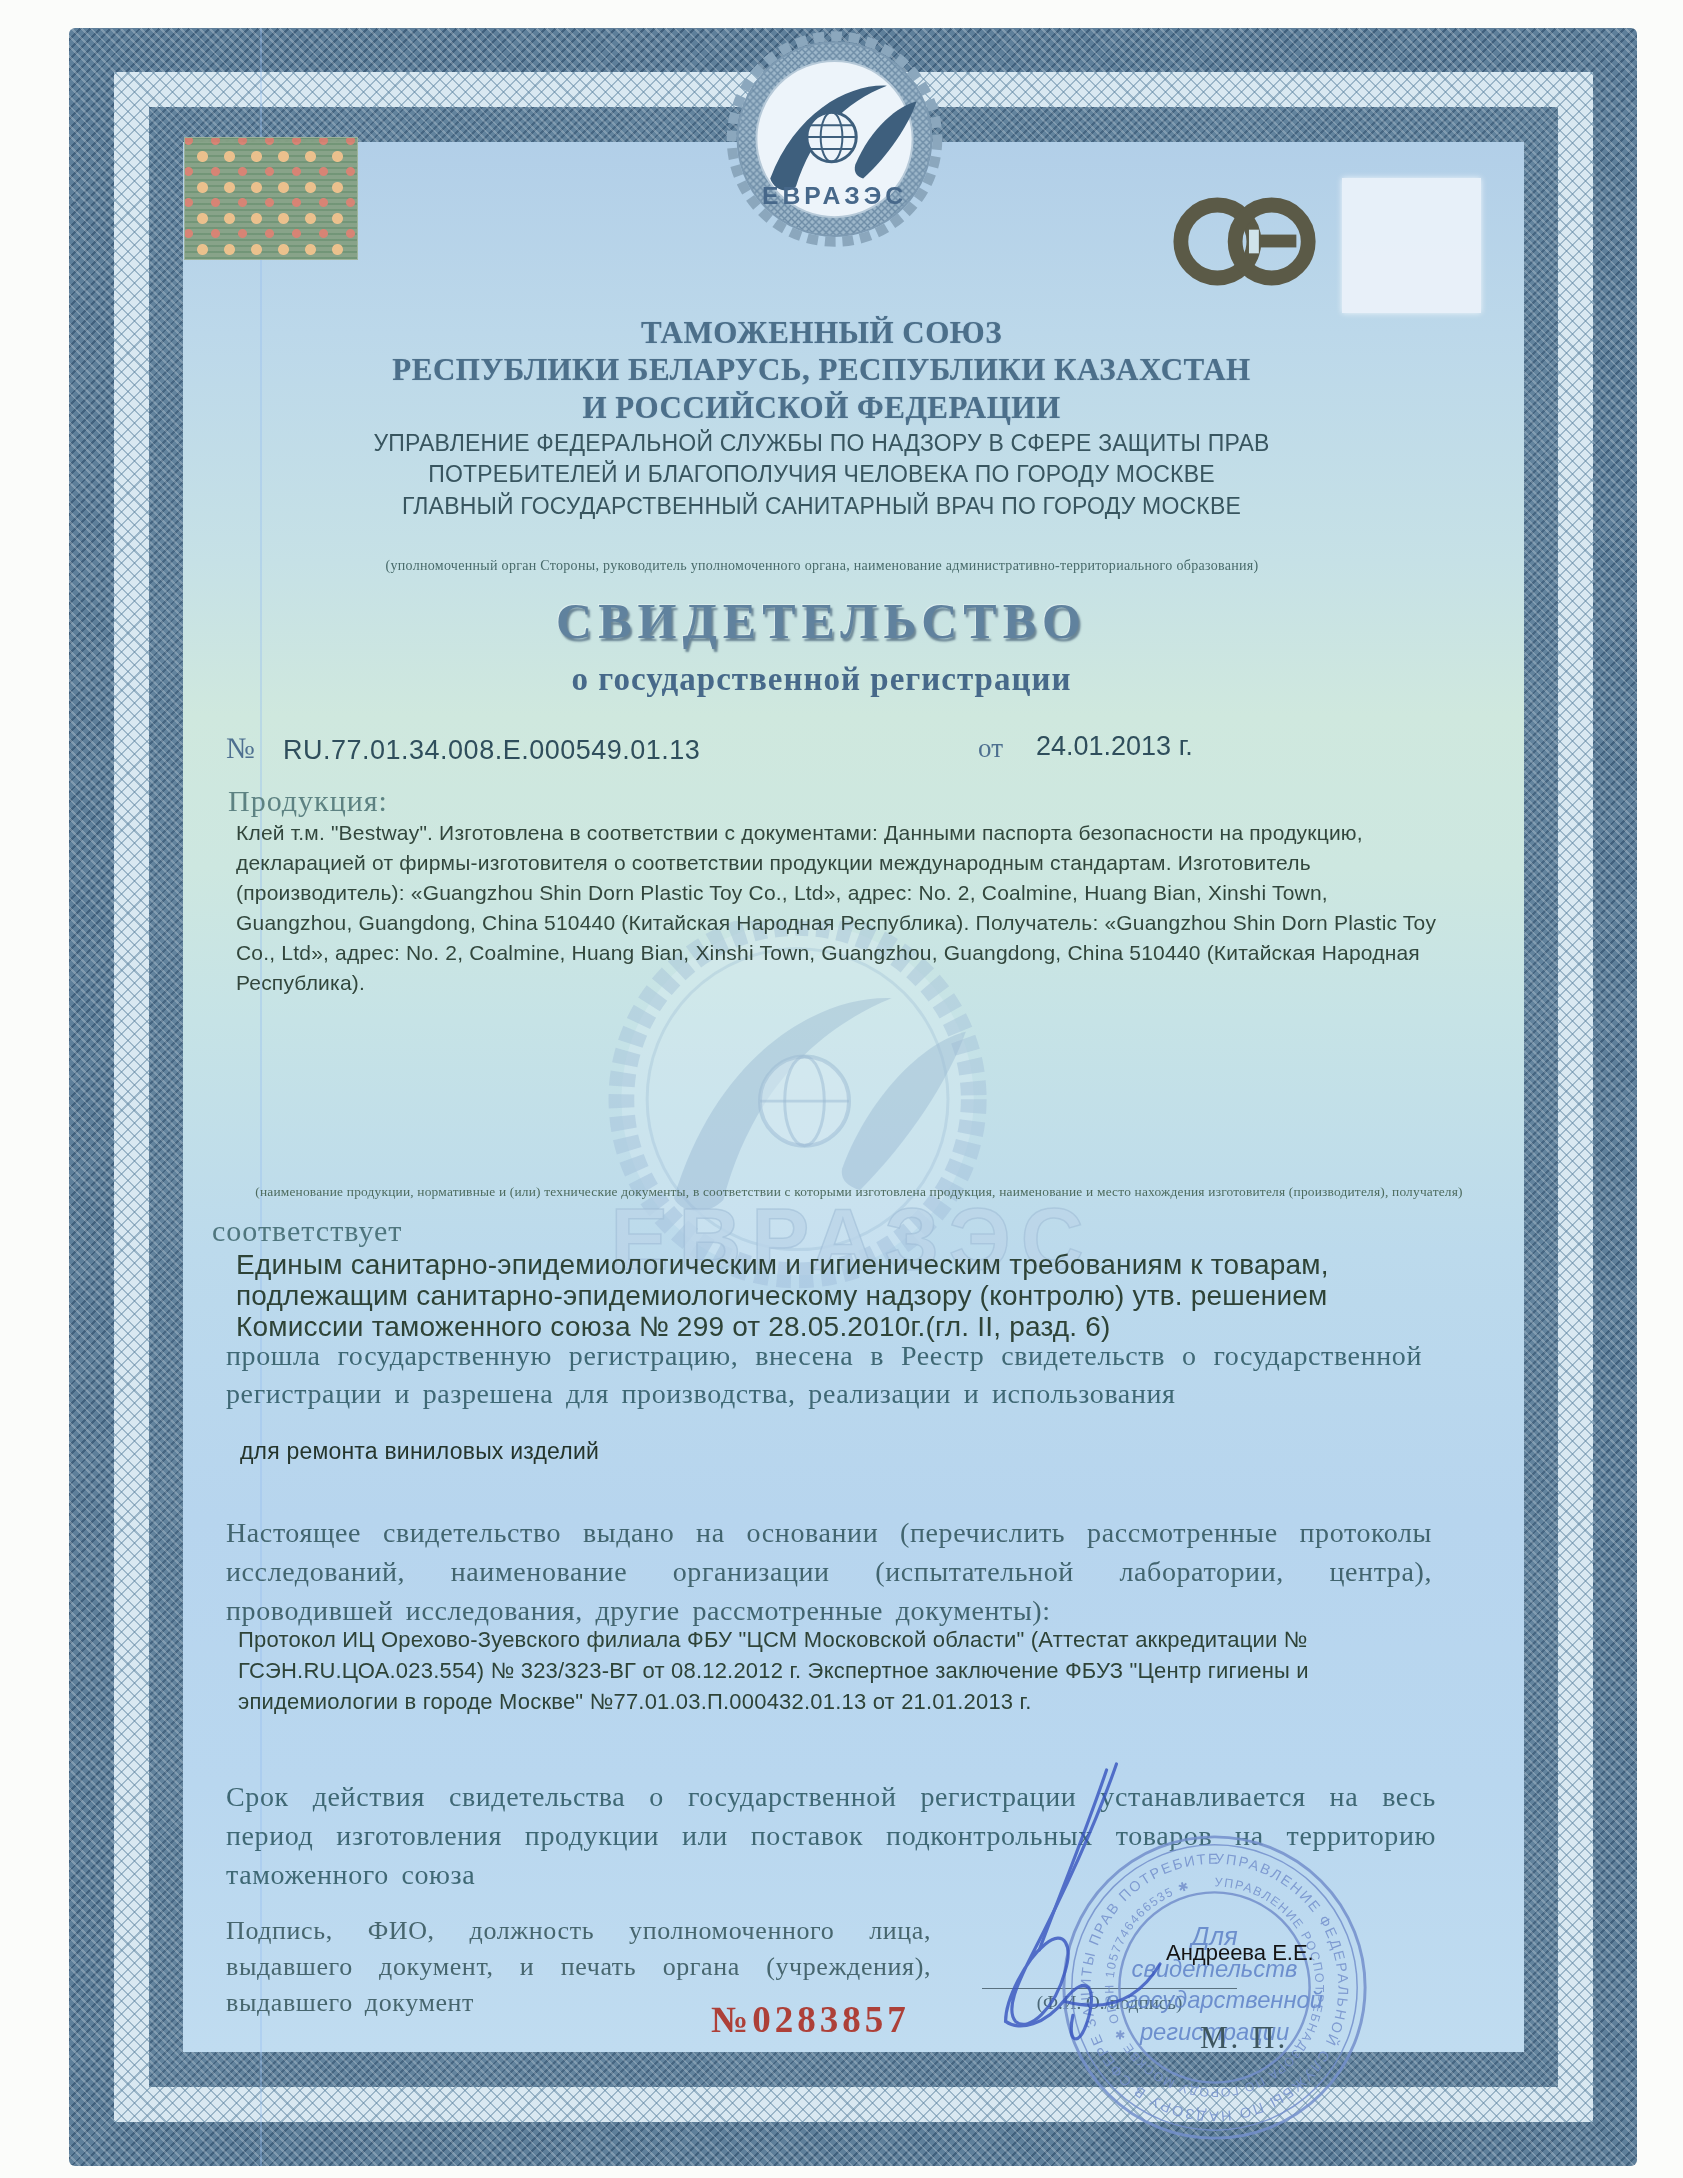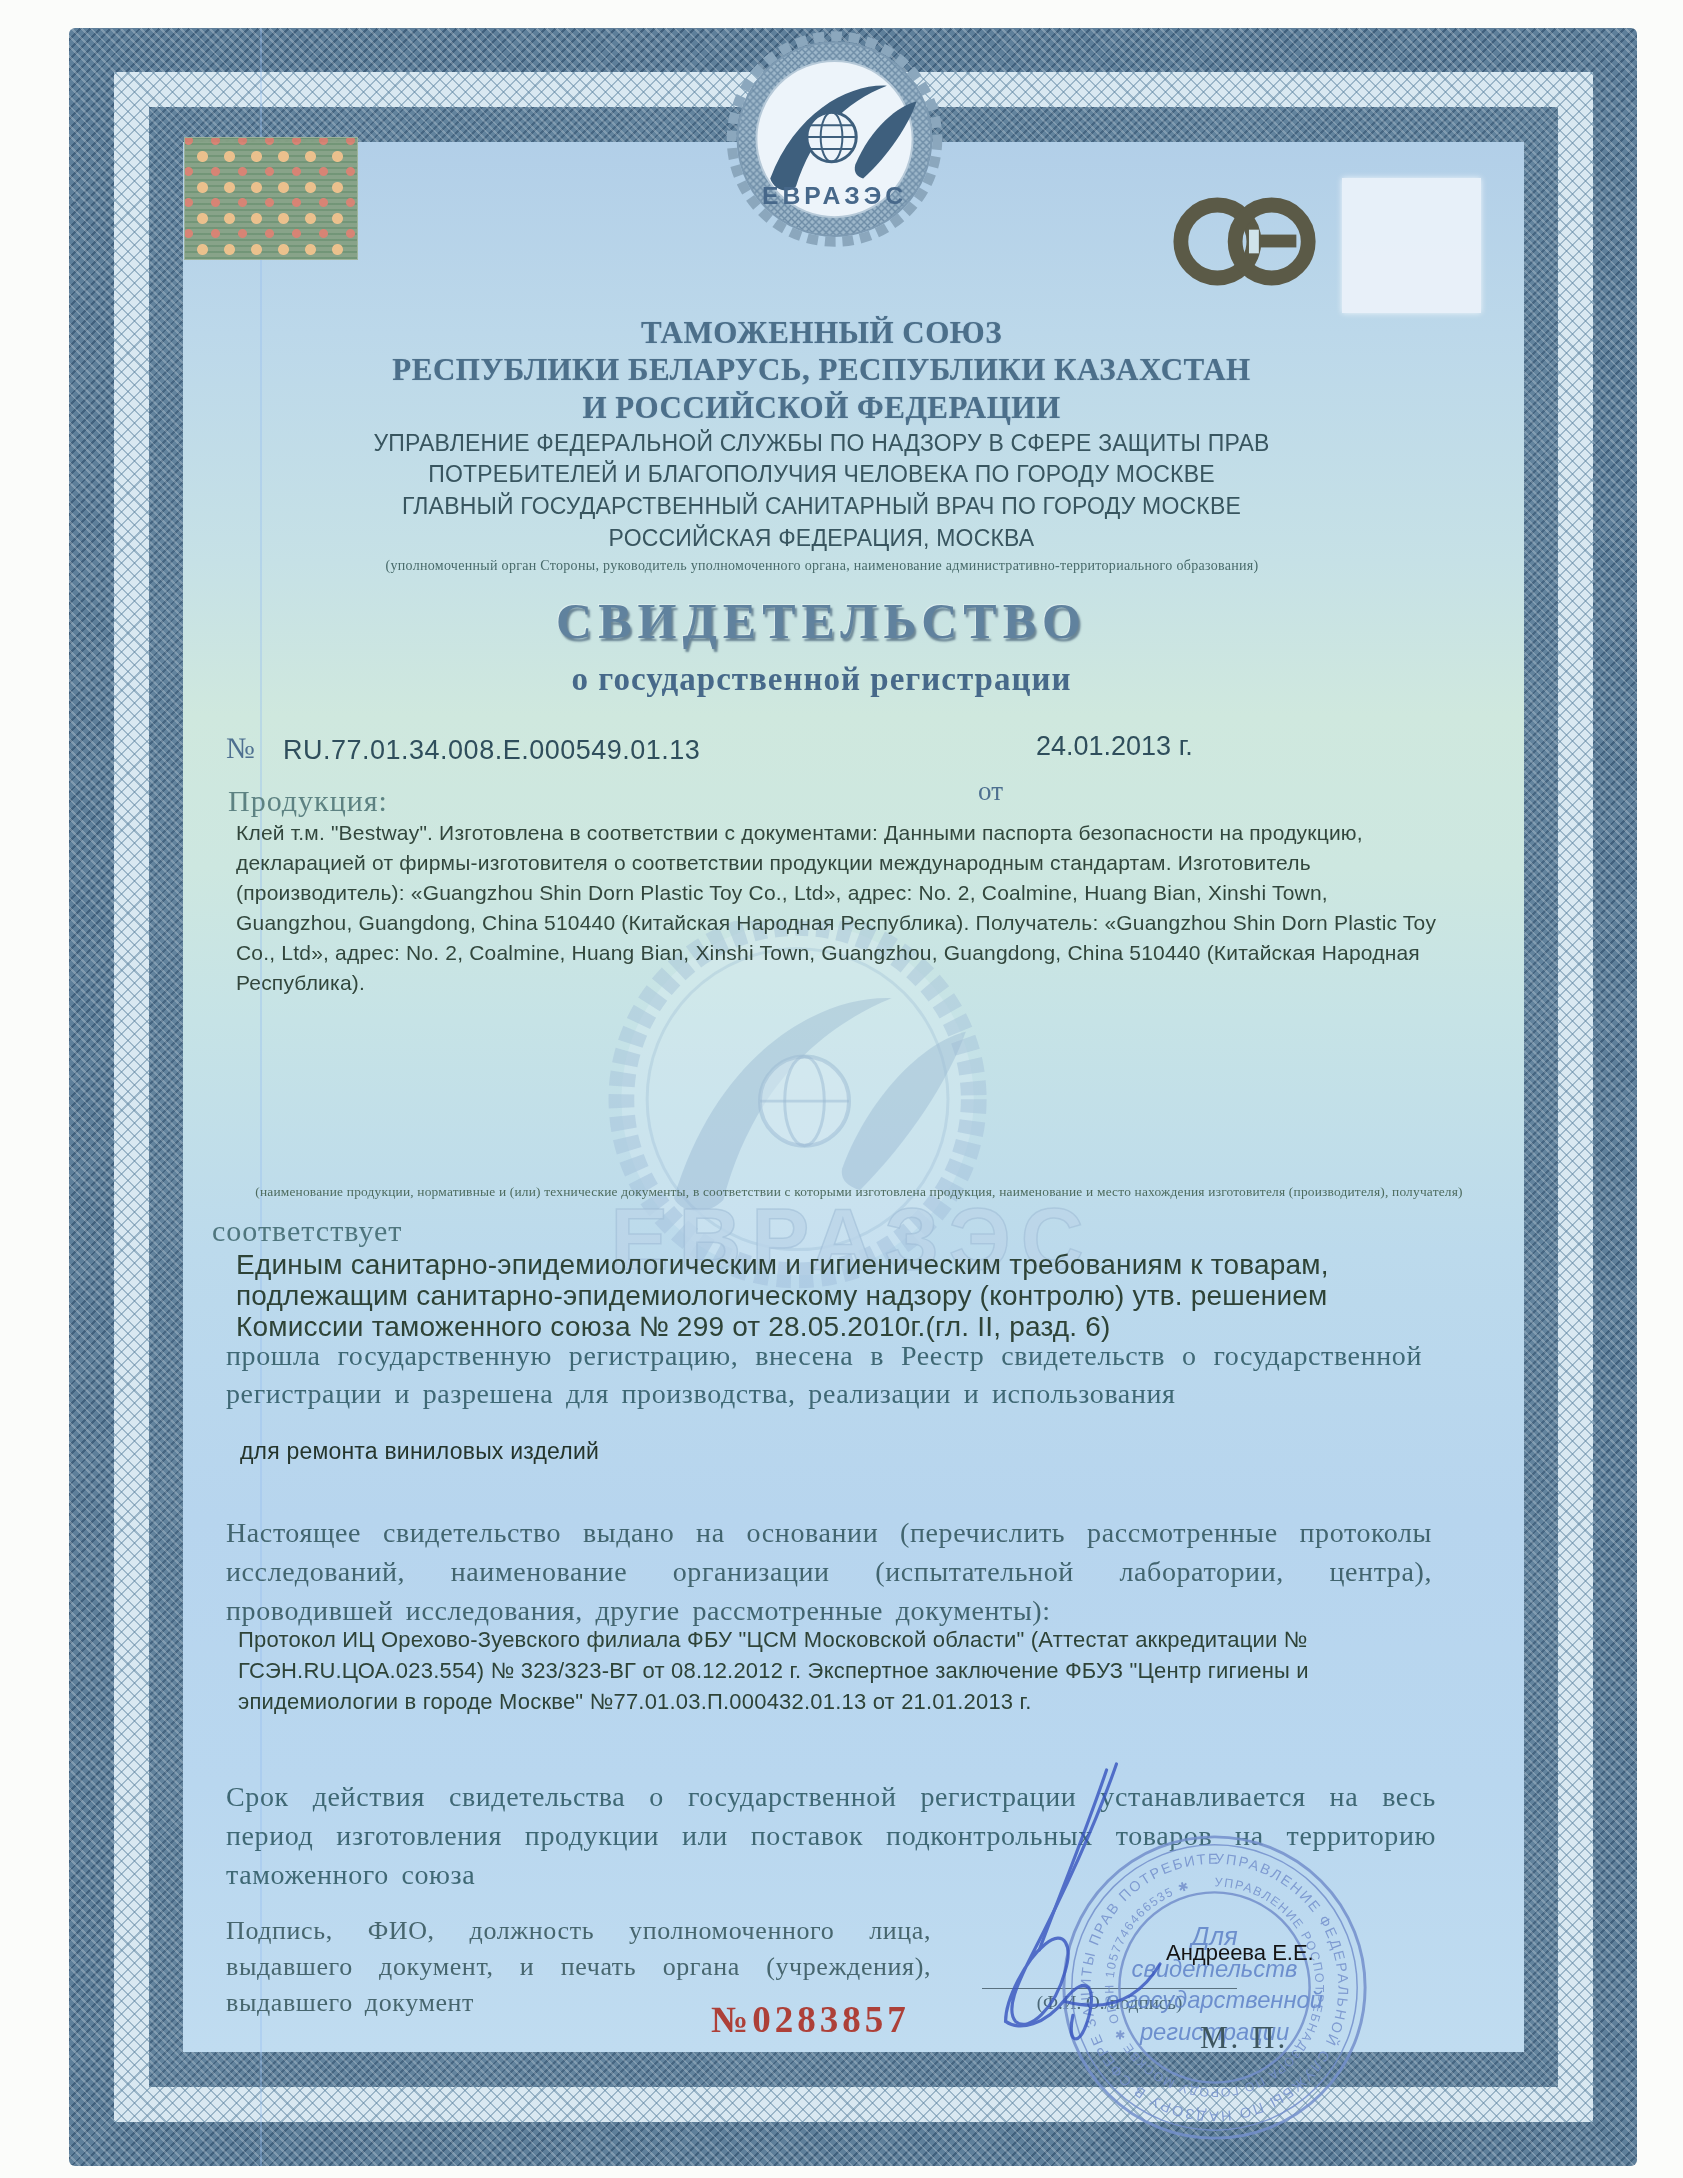--- a/index.html
+++ b/index.html
@@ -79,21 +79,21 @@
     font-weight:bold;font-size:50px;letter-spacing:6px;color:#60829e;
     text-shadow:2px 3px 2px rgba(28,54,84,.55), -1px -1px 0 rgba(255,255,255,.35);
   }
   .cert-subtitle{
     position:absolute;left:168px;top:661px;width:1307px;text-align:center;
     font-weight:bold;font-size:33px;color:#47698a;letter-spacing:1px;
   }
   .num-sign{position:absolute;left:226px;top:731px;font-size:30px;color:#4e7090;}
   .cert-number{position:absolute;left:283px;top:735px;
     font-family:"Liberation Sans", sans-serif;font-size:27px;color:#2f4e5c;letter-spacing:0.5px;}
-  .date-label{position:absolute;left:978px;top:776px;font-size:27px;color:#4e7090;}
+  .date-label{position:absolute;left:978px;top:733px;font-size:27px;color:#4e7090;}
   .cert-date{position:absolute;left:1036px;top:731px;
     font-family:"Liberation Sans", sans-serif;font-size:27px;color:#2f4e5c;}
   
   .product-label{position:absolute;left:228px;top:784px;font-size:30px;color:#5d8282;letter-spacing:1px;}
   .sans-para{
     position:absolute;font-family:"Liberation Sans", sans-serif;
     color:#32463c;letter-spacing:0.2px;
   }
   .product-desc{left:236px;top:818px;width:1203px;font-size:21px;line-height:30px;}
   .tiny-caption{
@@ -183,21 +183,20 @@
     </g>
     <text x="310" y="352" text-anchor="middle" font-size="88" font-weight="bold" letter-spacing="10" fill="rgba(186,208,230,.8)" stroke="rgba(125,155,190,.55)" stroke-width="1.5">ЕВРАЗЭС</text>
   </svg>
 
   <div class="union-line" style="top:315px;">ТАМОЖЕННЫЙ СОЮЗ</div>
   <div class="union-line" style="top:352px;">РЕСПУБЛИКИ БЕЛАРУСЬ, РЕСПУБЛИКИ КАЗАХСТАН</div>
   <div class="union-line" style="top:390px;">И РОССИЙСКОЙ ФЕДЕРАЦИИ</div>
 
   <div class="agency" style="top:428px;">УПРАВЛЕНИЕ ФЕДЕРАЛЬНОЙ СЛУЖБЫ ПО НАДЗОРУ В СФЕРЕ ЗАЩИТЫ ПРАВ ПОТРЕБИТЕЛЕЙ И БЛАГОПОЛУЧИЯ ЧЕЛОВЕКА ПО ГОРОДУ МОСКВЕ</div>
   <div class="agency" style="top:491px;">ГЛАВНЫЙ ГОСУДАРСТВЕННЫЙ САНИТАРНЫЙ ВРАЧ ПО ГОРОДУ МОСКВЕ</div>
-  <div class="agency" style="top:523px;">РОССИЙСКАЯ ФЕДЕРАЦИЯ, МОСКВА</div>
   <div class="authority-caption">(уполномоченный орган Стороны, руководитель уполномоченного органа, наименование административно-территориального образования)</div>
 
   <div class="cert-title">СВИДЕТЕЛЬСТВО</div>
   <div class="cert-subtitle">о государственной регистрации</div>
 
   <div class="num-sign">№</div>
   <div class="cert-number">RU.77.01.34.008.Е.000549.01.13</div>
   <div class="date-label">от</div>
   <div class="cert-date">24.01.2013 г.</div>
 

